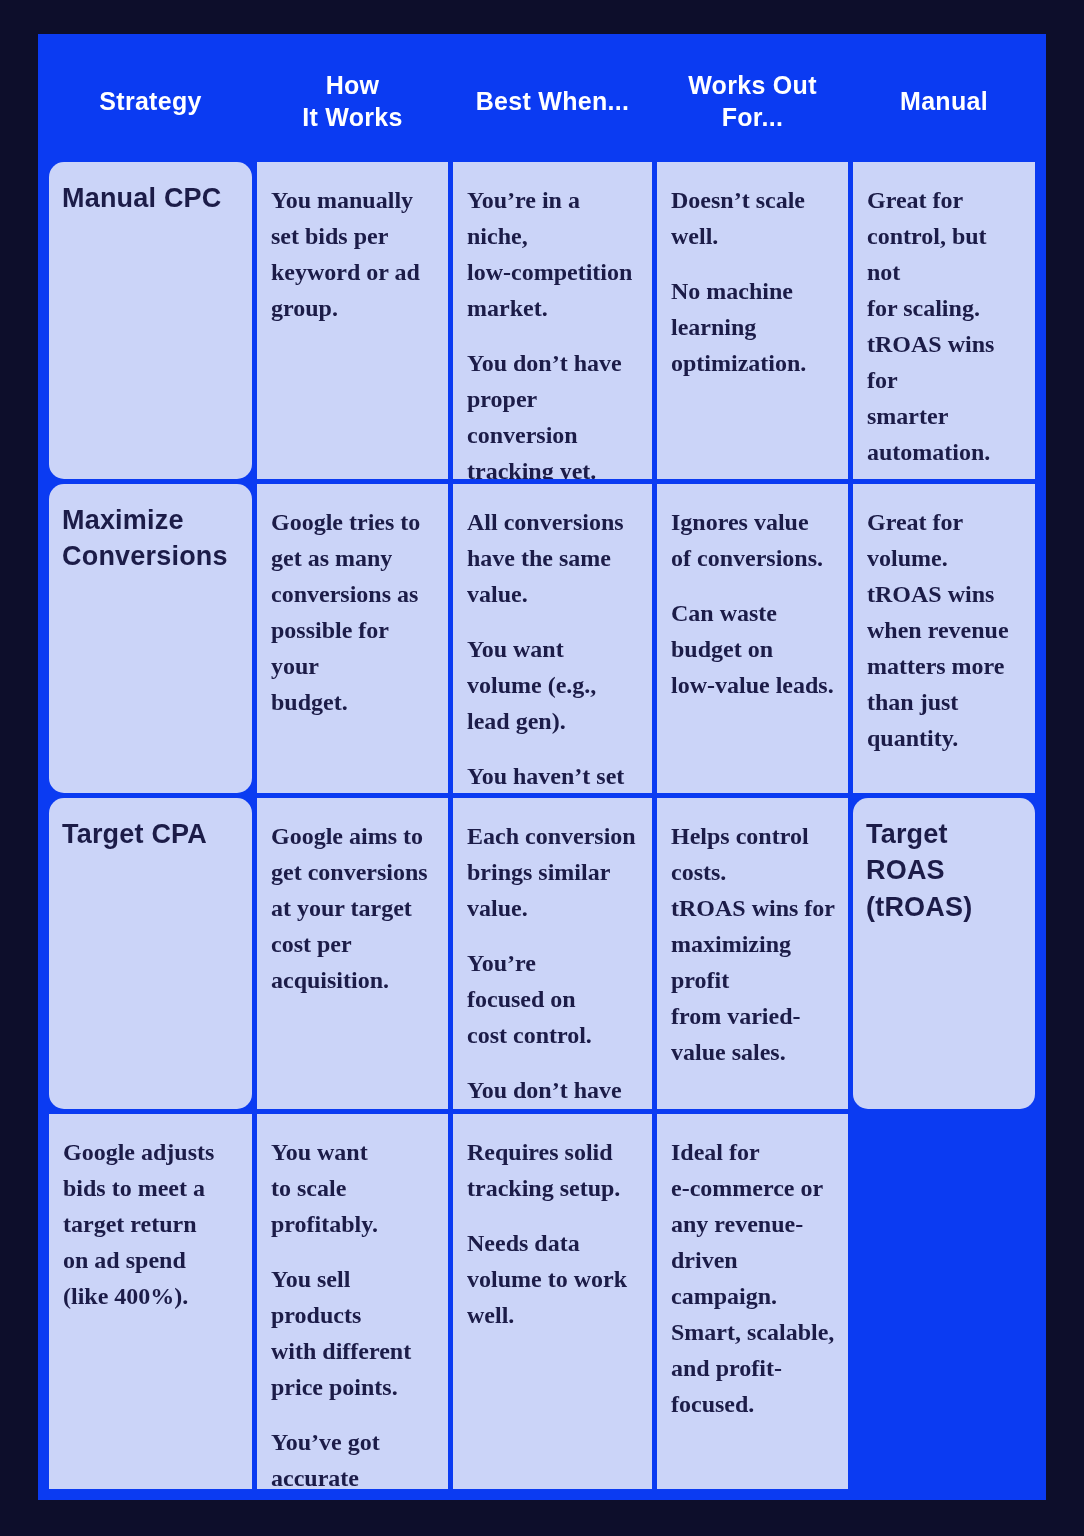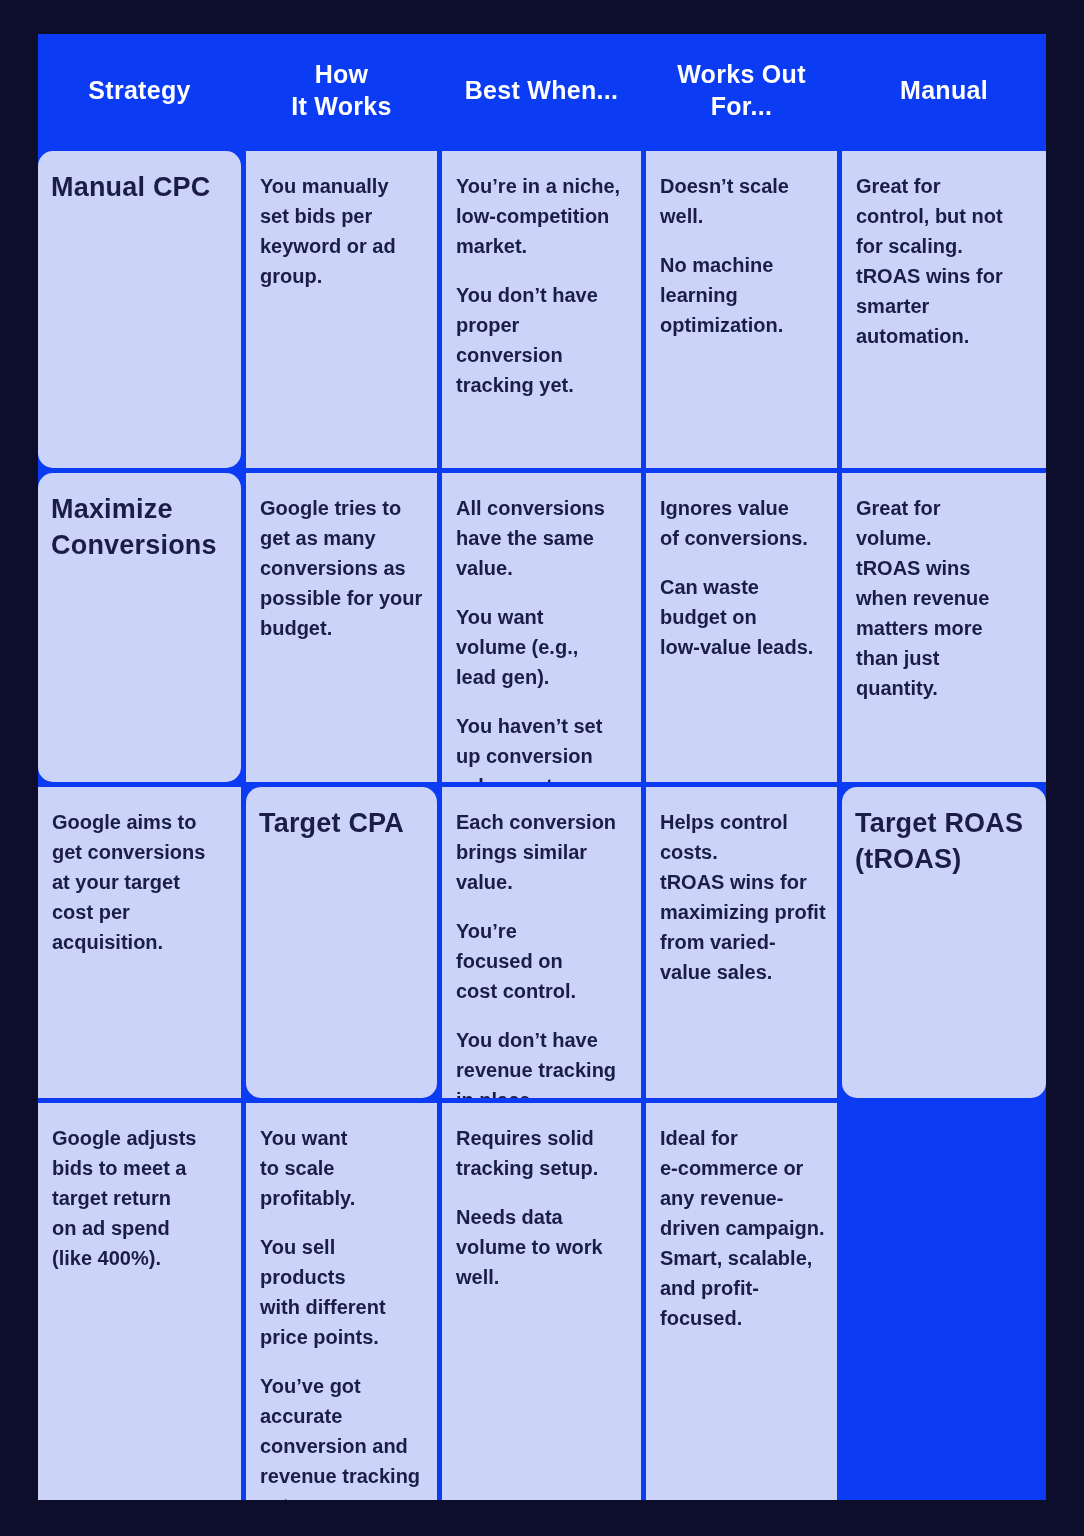--- a/index.html
+++ b/index.html
@@ -16,21 +16,21 @@
     background:var(--bg);
     font-family:"Liberation Sans","DejaVu Sans",sans-serif;
     position:relative;
     overflow:hidden;
   }
   .table-board{
     position:absolute;
     left:38px;top:34px;
     width:1008px;height:1466px;
     background:var(--accent);
-    padding:0;
+    padding:11px;
     display:grid;
     grid-template-columns:203px 191px 199px 191px 1fr;
     grid-template-rows:112px 317px 309px 311px 1fr;
     gap:5px;
   }
   .hcell{
     background:var(--accent);
     color:var(--header-ink);
     display:flex;align-items:center;justify-content:center;
     text-align:center;
@@ -40,23 +40,24 @@
     white-space:pre-line;
     line-height:1.3;
   }
   .cell{
     background:var(--cell);
     color:var(--ink);
     overflow:hidden;
   }
   .cell.body{
     padding:20px 11px 10px 14px;
-    font-size:20px;
+    font-size:24px;
     font-weight:700;
     line-height:1.5;
+    font-family:Liberation Serif, serif;
   }
   .cell.strategy{
     padding:18px 6px 10px 13px;
     font-size:27px;
     font-weight:700;
     letter-spacing:0.2px;
     line-height:1.35;
     white-space:pre-line;
     border-radius:15px;
   }
@@ -139,28 +140,28 @@
   <div class="cell body">
       <p class="para">Great for
 volume.
 tROAS wins
 when revenue
 matters more
 than just
 quantity.</p>
     </div>
 
+  <div class="cell strategy">Target CPA</div>
   <div class="cell body">
       <p class="para">Google aims to
 get conversions
 at your target
 cost per
 acquisition.</p>
     </div>
-  <div class="cell strategy">Target CPA</div>
   <div class="cell body">
       <p class="para">Each conversion
 brings similar
 value.</p>
       <p class="para">You’re
 focused on
 cost control.</p>
       <p class="para">You don’t have
 revenue tracking
 in place.</p>

